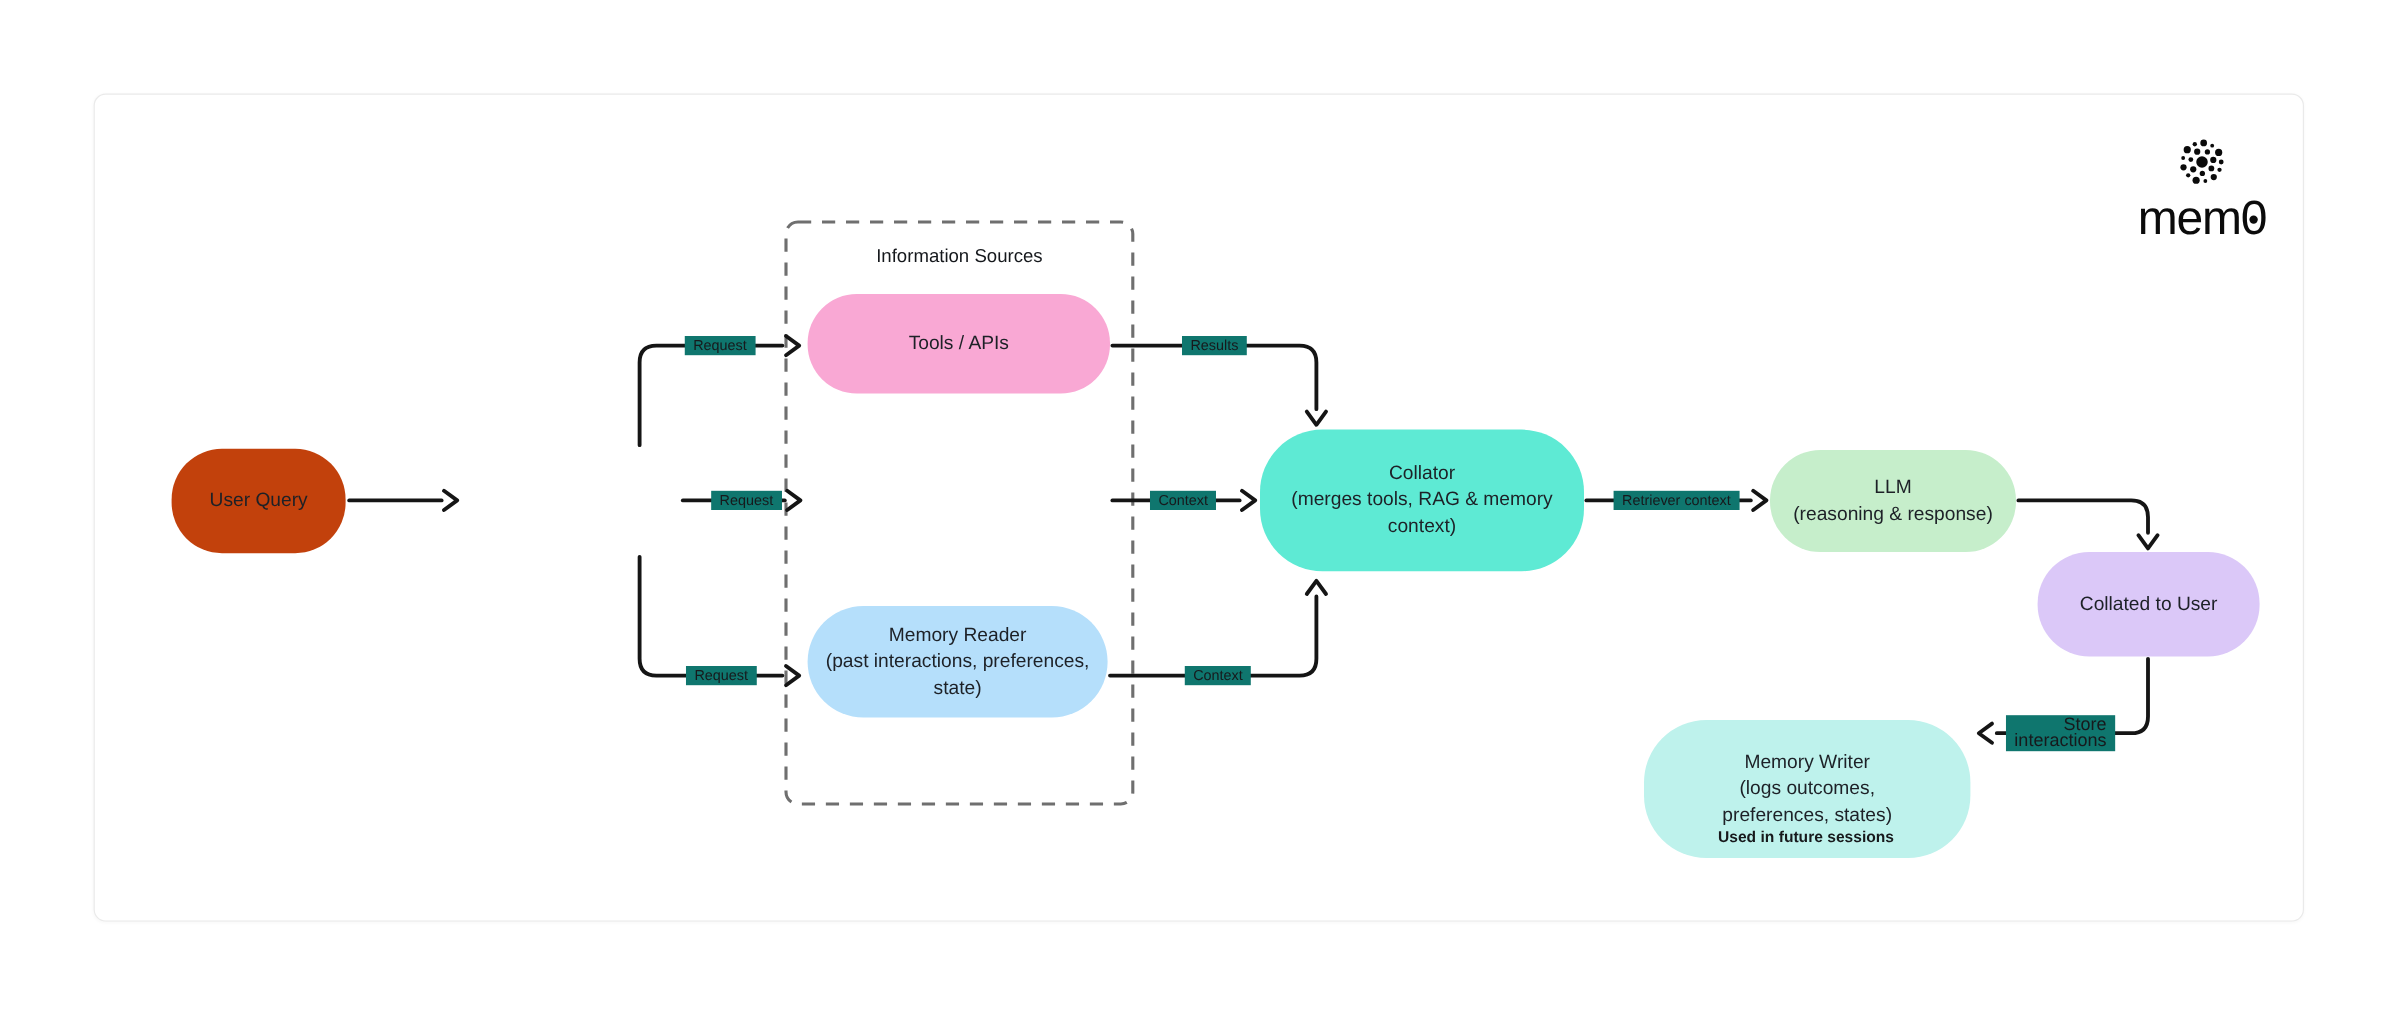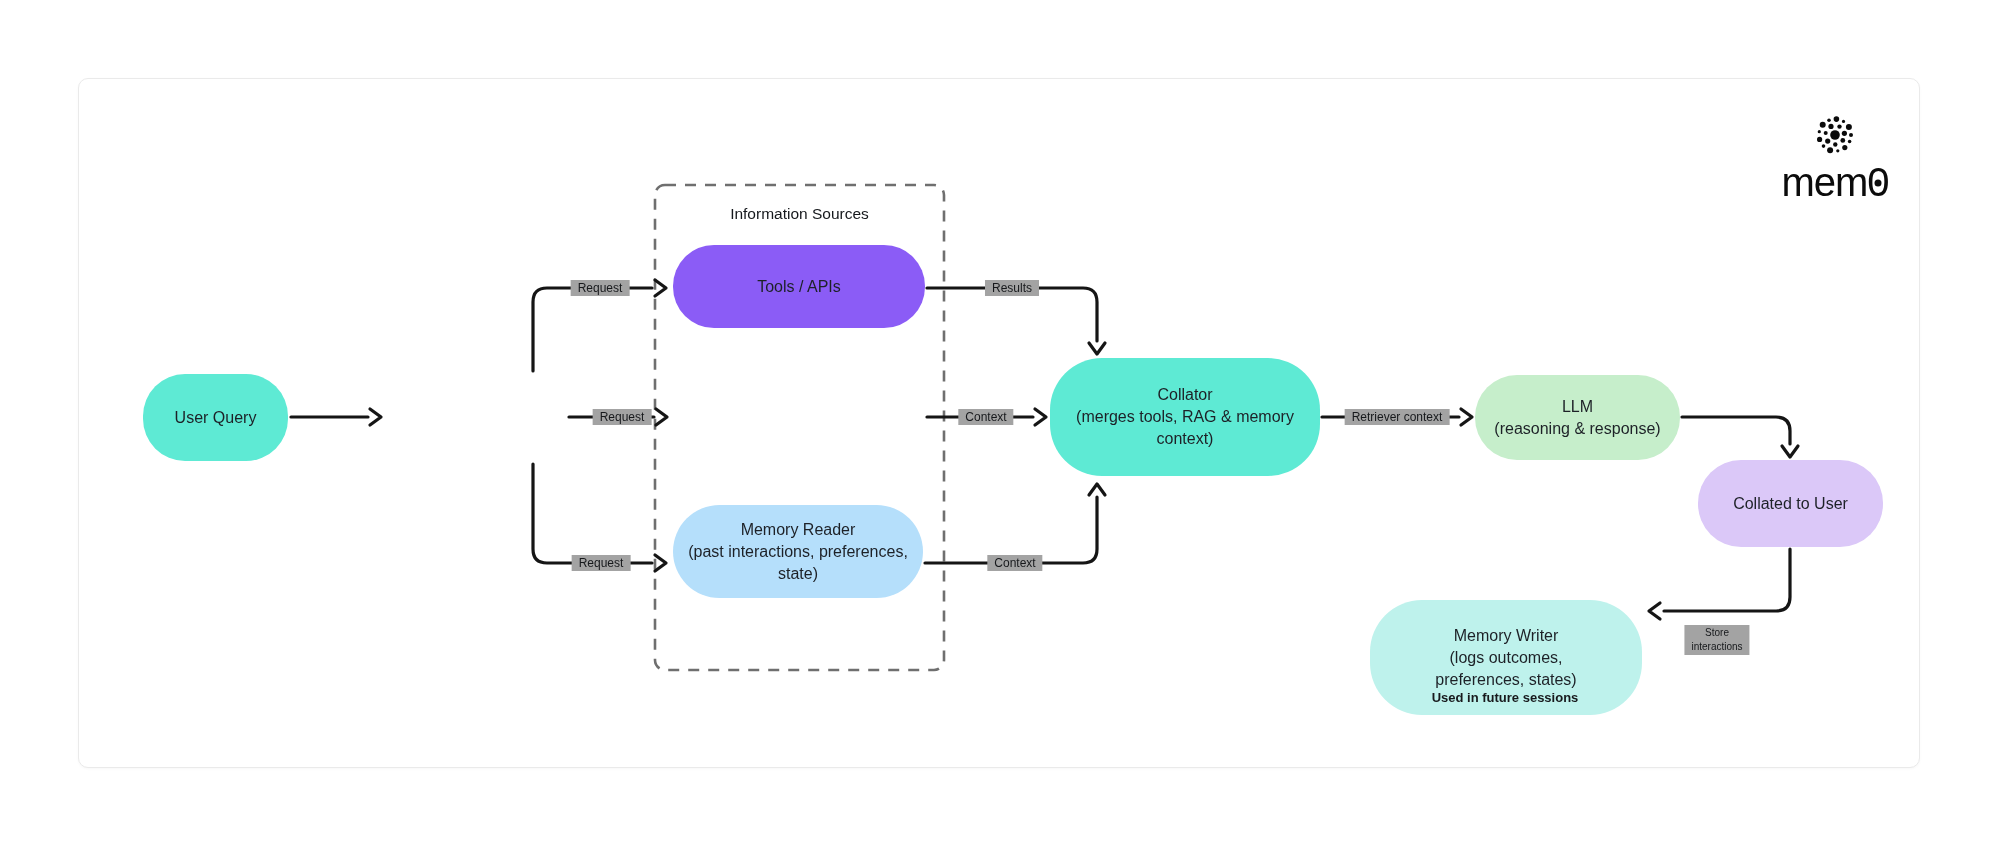--- a/index.html
+++ b/index.html
@@ -45,29 +45,29 @@
     position: absolute;
     left: 655px; top: 205px;
     width: 289px;
     text-align: center;
     font-size: 15.5px;
     color: #15181c;
   }
   .edge-label {
     position: absolute;
     transform: translate(-50%, -50%);
-    background: #a3a3a3;
+    background: #0f766e;
     padding: 1px 7px;
     font-size: 12px;
     line-height: 14px;
     color: #17191c;
-    text-align: center;
+    text-align: right;
     white-space: pre-line;
   }
-  .edge-label.small { font-size: 10px; margin-top: 29px; }
+  .edge-label.small { font-size: 15px; }
   .future-note {
     position: absolute;
     transform: translate(-50%, -50%);
     font-size: 13px;
     font-weight: 600;
     color: #17191c;
     white-space: nowrap;
   }
   .logo {
     position: absolute;
@@ -148,22 +148,22 @@
       <path d="M1682 417 H1776 Q1790 417 1790 431 V444"></path>
       <path d="M1782 446 L1790 457 L1798 446"></path>
 
       <path d="M1790 549 V597 Q1790 611 1776 611 H1664"></path>
       <path d="M1660 603 L1649 611 L1660 619"></path>
     </g>
   </svg>
 
   <div class="group-title">Information Sources</div>
 
-  <div class="node" id="n-user-query" style="background: #5eead4;">User Query</div>
-  <div class="node" id="n-tools-apis" style="background: #8b5cf6; text-align: right;">Tools / APIs</div>
+  <div class="node" id="n-user-query" style="background: #c2410c;">User Query</div>
+  <div class="node" id="n-tools-apis" style="background: #f9a8d4; text-align: right;">Tools / APIs</div>
   <div class="node" id="n-memory-reader" style="background: rgb(181, 223, 251);">Memory Reader
 (past interactions, preferences,
 state)</div>
   <div class="node" id="n-collator" style="background: #5eead4;">Collator
 (merges tools, RAG &amp; memory
 context)</div>
   <div class="node" id="n-llm" style="background: rgb(198, 238, 203);">LLM
 (reasoning &amp; response)</div>
   <div class="node" id="n-response" style="background: rgb(219, 200, 248);">Collated to User</div>
   <div class="node" id="n-memory-writer" style="background: rgb(190, 242, 236);">Memory Writer

